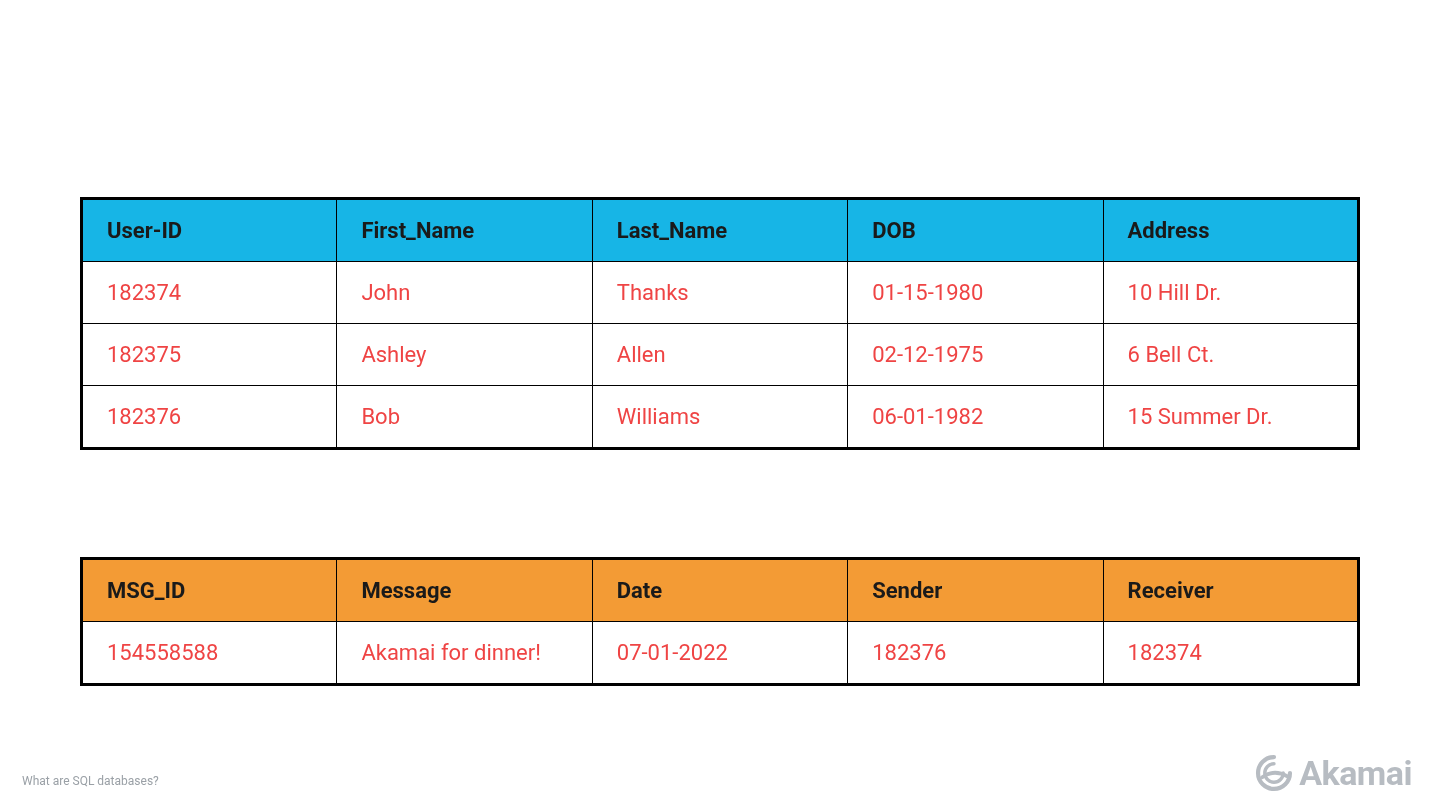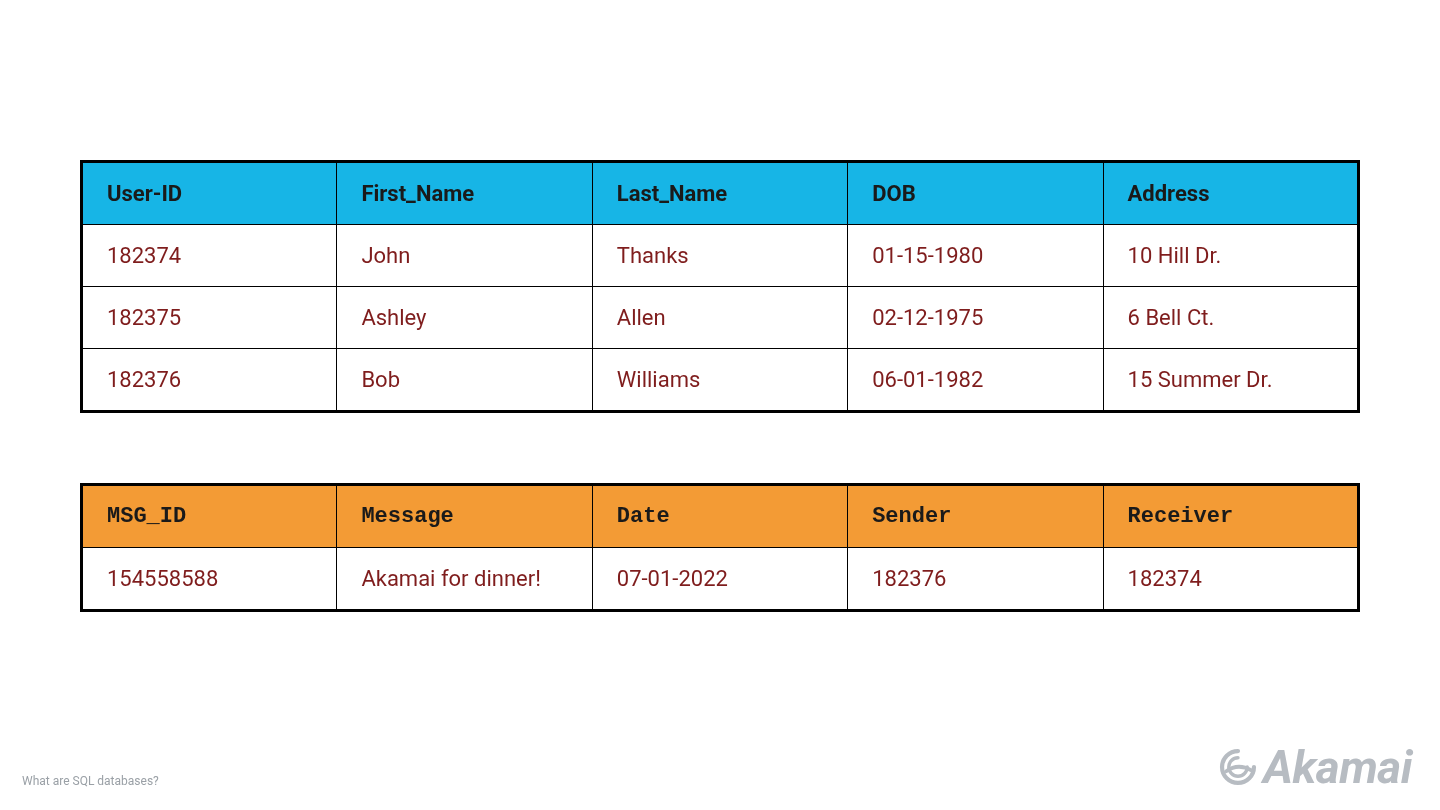--- a/index.html
+++ b/index.html
@@ -17,59 +17,59 @@
     position: absolute;
     top: 160px;
     left: 80px;
     right: 80px;
   }
   table {
     width: 100%;
     border-collapse: collapse;
     border: 3px solid #000;
     table-layout: fixed;
+    margin-top: 37px;
   }
   th, td {
     border: 1px solid #000;
     padding: 18px 24px;
     text-align: left;
     font-size: 22px;
     color: #1a1a1a;
   }
   th {
     font-weight: 700;
   }
   td {
     font-weight: 400;
-    color: #7f1d1d;
+    color: #ef4444;
   }
   .users thead th { background: #17b5e6; }
-  .messages thead th { background: #f39b35; font-family: Liberation Mono, monospace; }
+  .messages thead th { background: #f39b35; }
   .spacer { height: 70px; }
   .caption {
     position: absolute;
     left: 22px;
     bottom: 22px;
     font-size: 12px;
     color: #9aa0a6;
     font-weight: 400;
   }
   .logo {
     position: absolute;
     right: 28px;
     bottom: 16px;
     display: flex;
     align-items: center;
     gap: 4px;
     color: #b7bcc2;
   }
   .logo-text {
-    font-size: 46px;
+    font-size: 34px;
     font-weight: 700;
-    font-style: italic;
     letter-spacing: -0.5px;
   }
   .logo-swirl {
     width: 42px;
     height: 42px;
     position: relative;
   }
   .logo-swirl svg { width: 100%; height: 100%; }
 </style>
 </head>

